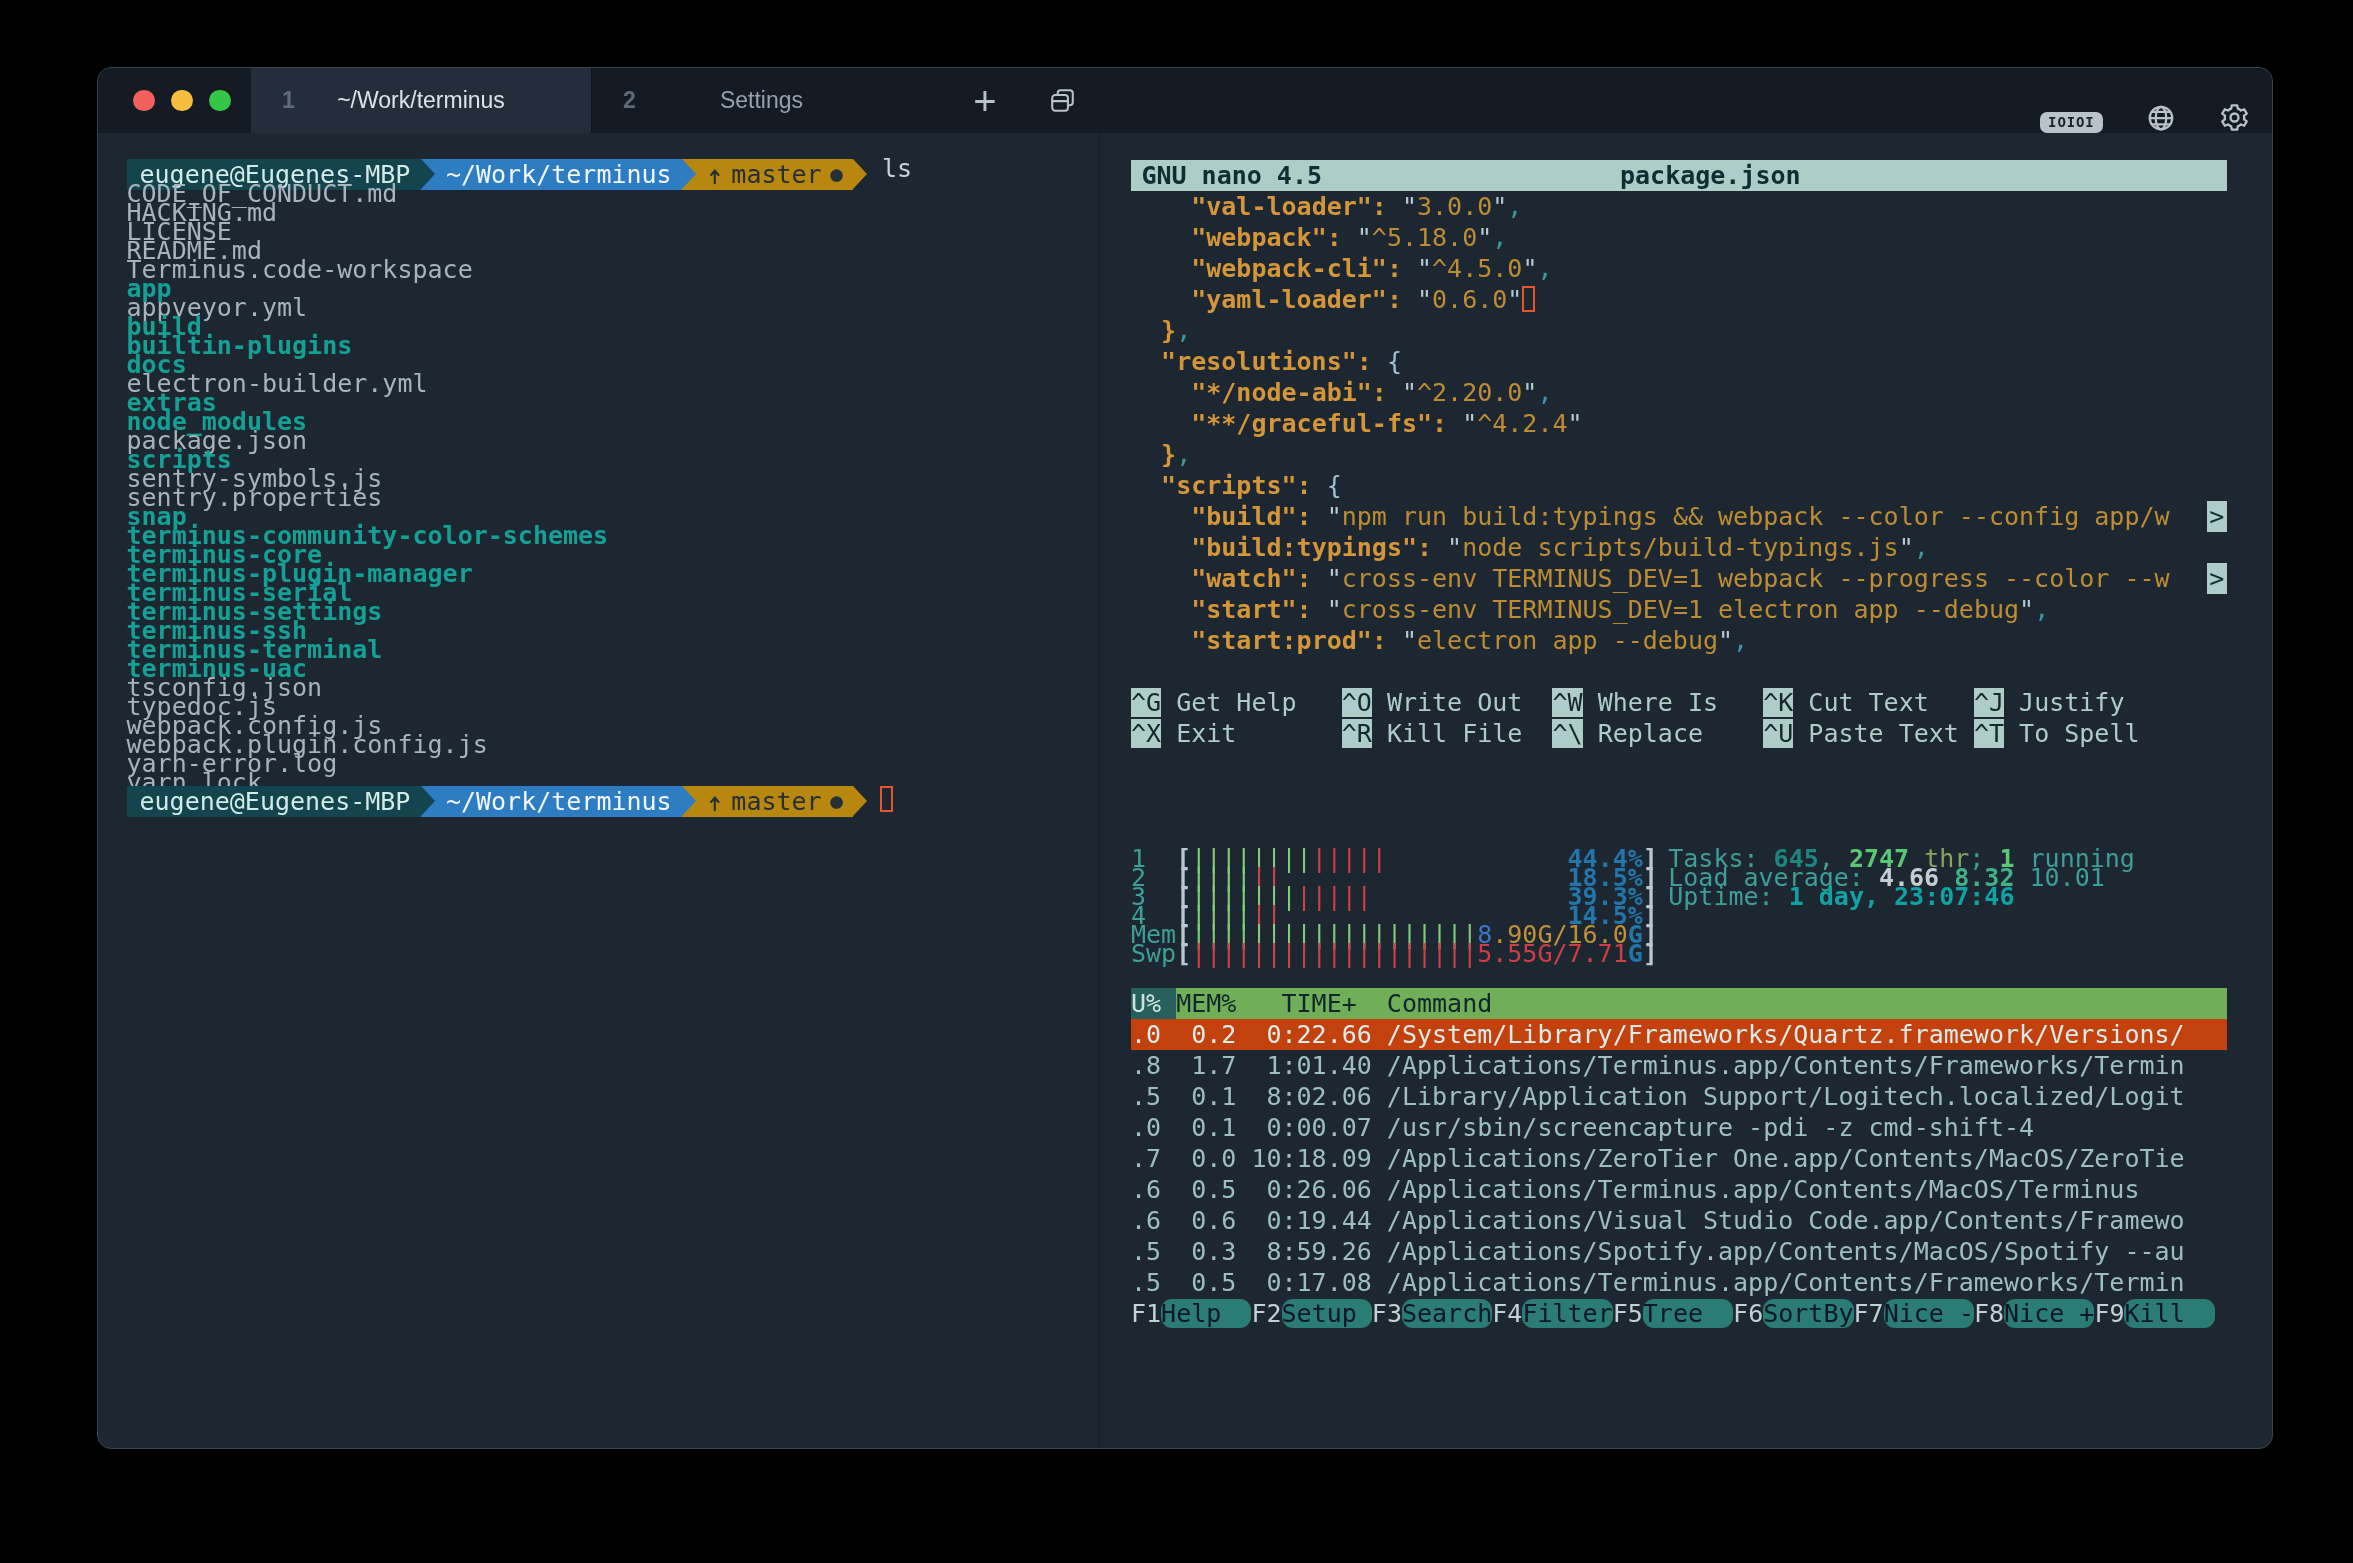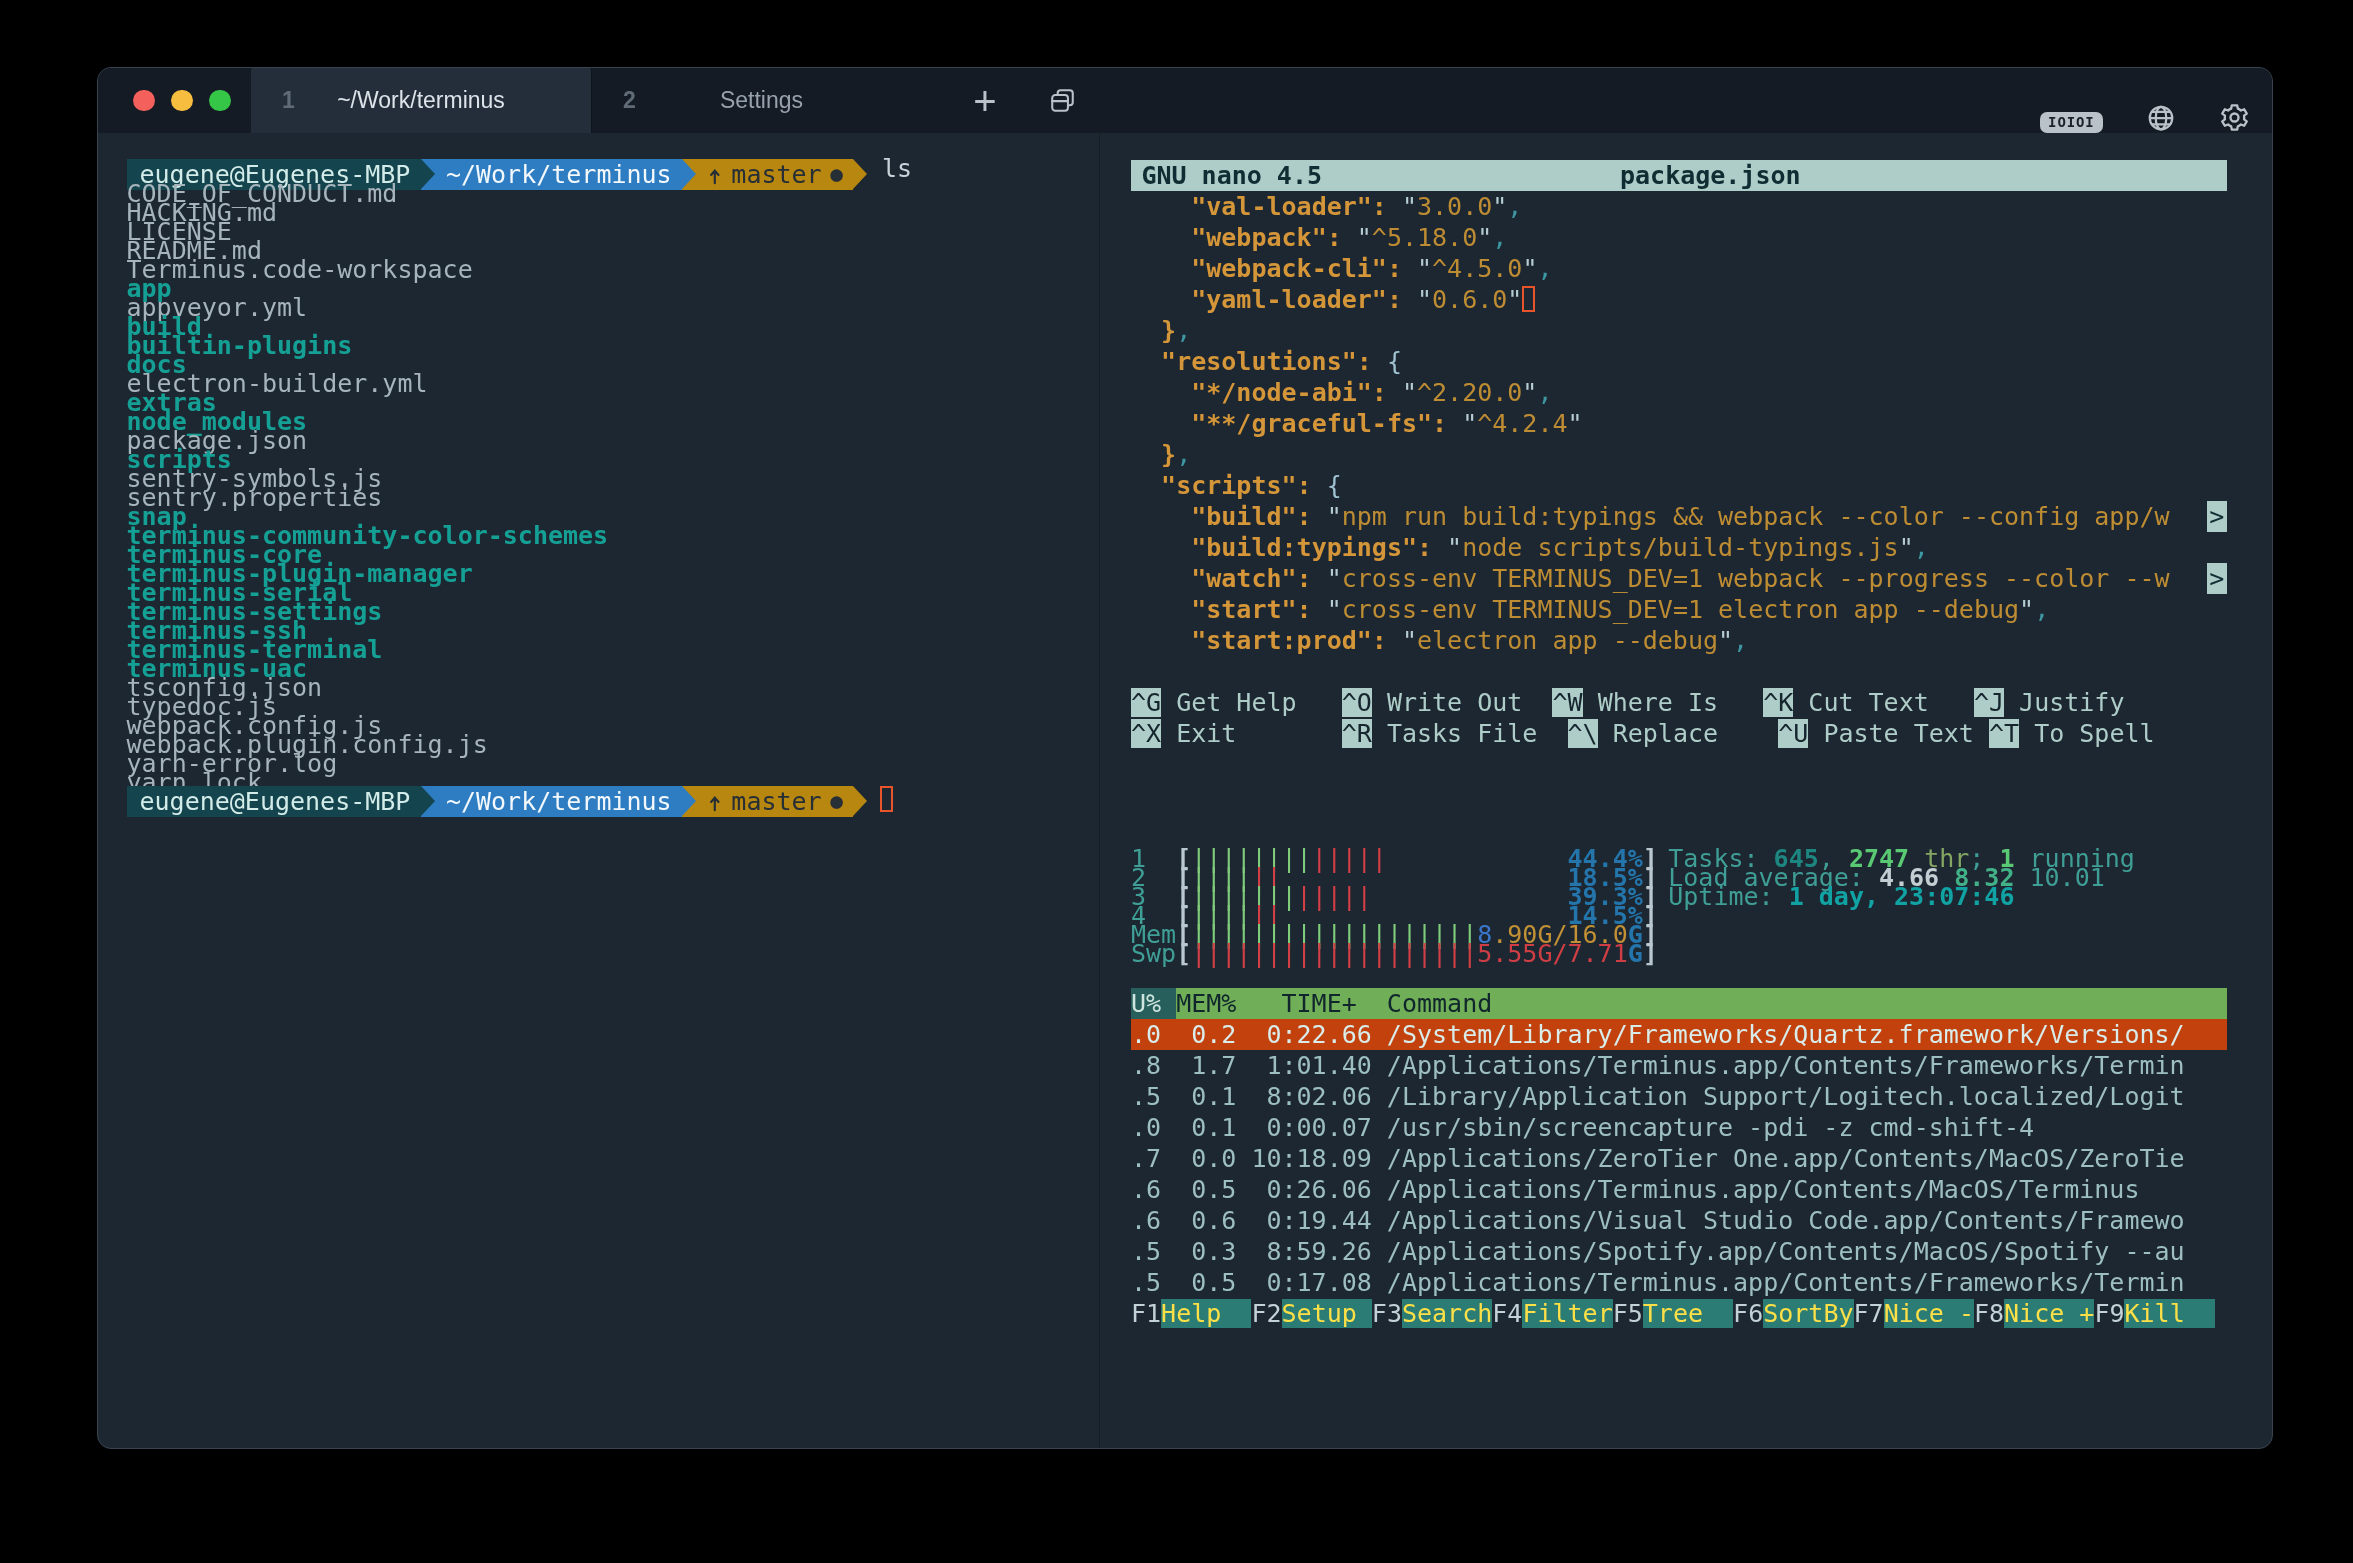--- a/index.html
+++ b/index.html
@@ -82,21 +82,21 @@
   .ig { color:#59c974; font-weight:bold; } .io { color:#84a663; }
   .iw { color:#c3ced2; font-weight:bold; } .ie { color:#43b188; font-weight:bold; }
   .ic { color:#11a3a3; font-weight:bold; }
   .ptable { margin-top:31px; width:1096px; }
   .phead { display:flex; height:31px; white-space:pre; }
   .ph0 { background:#275f5c; color:#cfe4df; }
   .ph1 { background:#70ae58; color:#11262c; flex:1; }
   .prow { height:31px; white-space:pre; color:#9dbfc2; width:1096px; }
   .prow.sel { background:#c2410c; color:#d9ecea; }
   .fbar { height:31px; white-space:pre; }
-  .fk { color:#c3d2d6; } .fl { background:#2b7c74; color:#fde047; }
+  .fk { color:#c3d2d6; } .fl { background:#2b7c74; color:#0f172a;border-radius:11px; }
   svg { display:block; }
 </style>
 </head>
 <body>
 
 <div class="window">
 
   <div class="titlebar">
     <div class="traffic">
       <span class="dot r"></span>
@@ -207,21 +207,21 @@
             <div class="tline"><span class="k">  }</span><span class="t">,</span></div>
             <div class="tline"><span class="k">  "scripts": </span><span class="b">{</span></div>
             <div class="tline"><span class="w">    </span><span class="k">"build": </span><span class="q">"</span><span class="v">npm run build:typings &amp;&amp; webpack --color --config app/w</span><span class="ovf">&gt;</span></div>
             <div class="tline"><span class="w">    </span><span class="k">"build:typings": </span><span class="q">"</span><span class="v">node scripts/build-typings.js</span><span class="q">"</span><span class="t">,</span></div>
             <div class="tline"><span class="w">    </span><span class="k">"watch": </span><span class="q">"</span><span class="v">cross-env TERMINUS_DEV=1 webpack --progress --color --w</span><span class="ovf">&gt;</span></div>
             <div class="tline"><span class="w">    </span><span class="k">"start": </span><span class="q">"</span><span class="v">cross-env TERMINUS_DEV=1 electron app --debug</span><span class="q">"</span><span class="t">,</span></div>
             <div class="tline"><span class="w">    </span><span class="k">"start:prod": </span><span class="q">"</span><span class="v">electron app --debug</span><span class="q">"</span><span class="t">,</span></div>
           </div>
         <div id="nano-shortcuts" class="sc-rows">
             <div class="tline"><span class="sc-key">^G</span><span class="sc-lbl"> Get Help   </span><span class="sc-key">^O</span><span class="sc-lbl"> Write Out  </span><span class="sc-key">^W</span><span class="sc-lbl"> Where Is   </span><span class="sc-key">^K</span><span class="sc-lbl"> Cut Text   </span><span class="sc-key">^J</span><span class="sc-lbl"> Justify </span></div>
-            <div class="tline"><span class="sc-key">^X</span><span class="sc-lbl"> Exit       </span><span class="sc-key">^R</span><span class="sc-lbl"> Tasks File  </span><span class="sc-key">^\</span><span class="sc-lbl"> Replace    </span><span class="sc-key">^U</span><span class="sc-lbl"> Paste Text </span><span class="sc-key">^T</span><span class="sc-lbl"> To Spell </span></div>
+            <div class="tline"><span class="sc-key">^X</span><span class="sc-lbl"> Exit       </span><span class="sc-key">^R</span><span class="sc-lbl"> Kill File  </span><span class="sc-key">^\</span><span class="sc-lbl"> Replace    </span><span class="sc-key">^U</span><span class="sc-lbl"> Paste Text </span><span class="sc-key">^T</span><span class="sc-lbl"> To Spell </span></div>
           </div>
       </div>
 
       <div class="htop-top">
         <div id="meters">
             <div class="line"><span class="ml">1  </span><span class="mb">[</span><span class="bg">||||||||</span><span class="br">|||||</span><span class="w">            </span><span class="mp">44.4%</span><span class="mb">]</span></div>
             <div class="line"><span class="ml">2  </span><span class="mb">[</span><span class="bg">||||</span><span class="br">||</span><span class="w">                   </span><span class="mp">18.5%</span><span class="mb">]</span></div>
             <div class="line"><span class="ml">3  </span><span class="mb">[</span><span class="bg">|||||||</span><span class="br">|||||</span><span class="w">             </span><span class="mp">39.3%</span><span class="mb">]</span></div>
             <div class="line"><span class="ml">4  </span><span class="mb">[</span><span class="bg">||||</span><span class="br">||</span><span class="w">                   </span><span class="mp">14.5%</span><span class="mb">]</span></div>
             <div class="line"><span class="ml">Mem</span><span class="mb">[</span><span class="bg">|||||||||||||||||||</span><span class="mblue">8</span><span class="morg">.90G/16.0</span><span class="mG">G</span><span class="mb">]</span></div>

